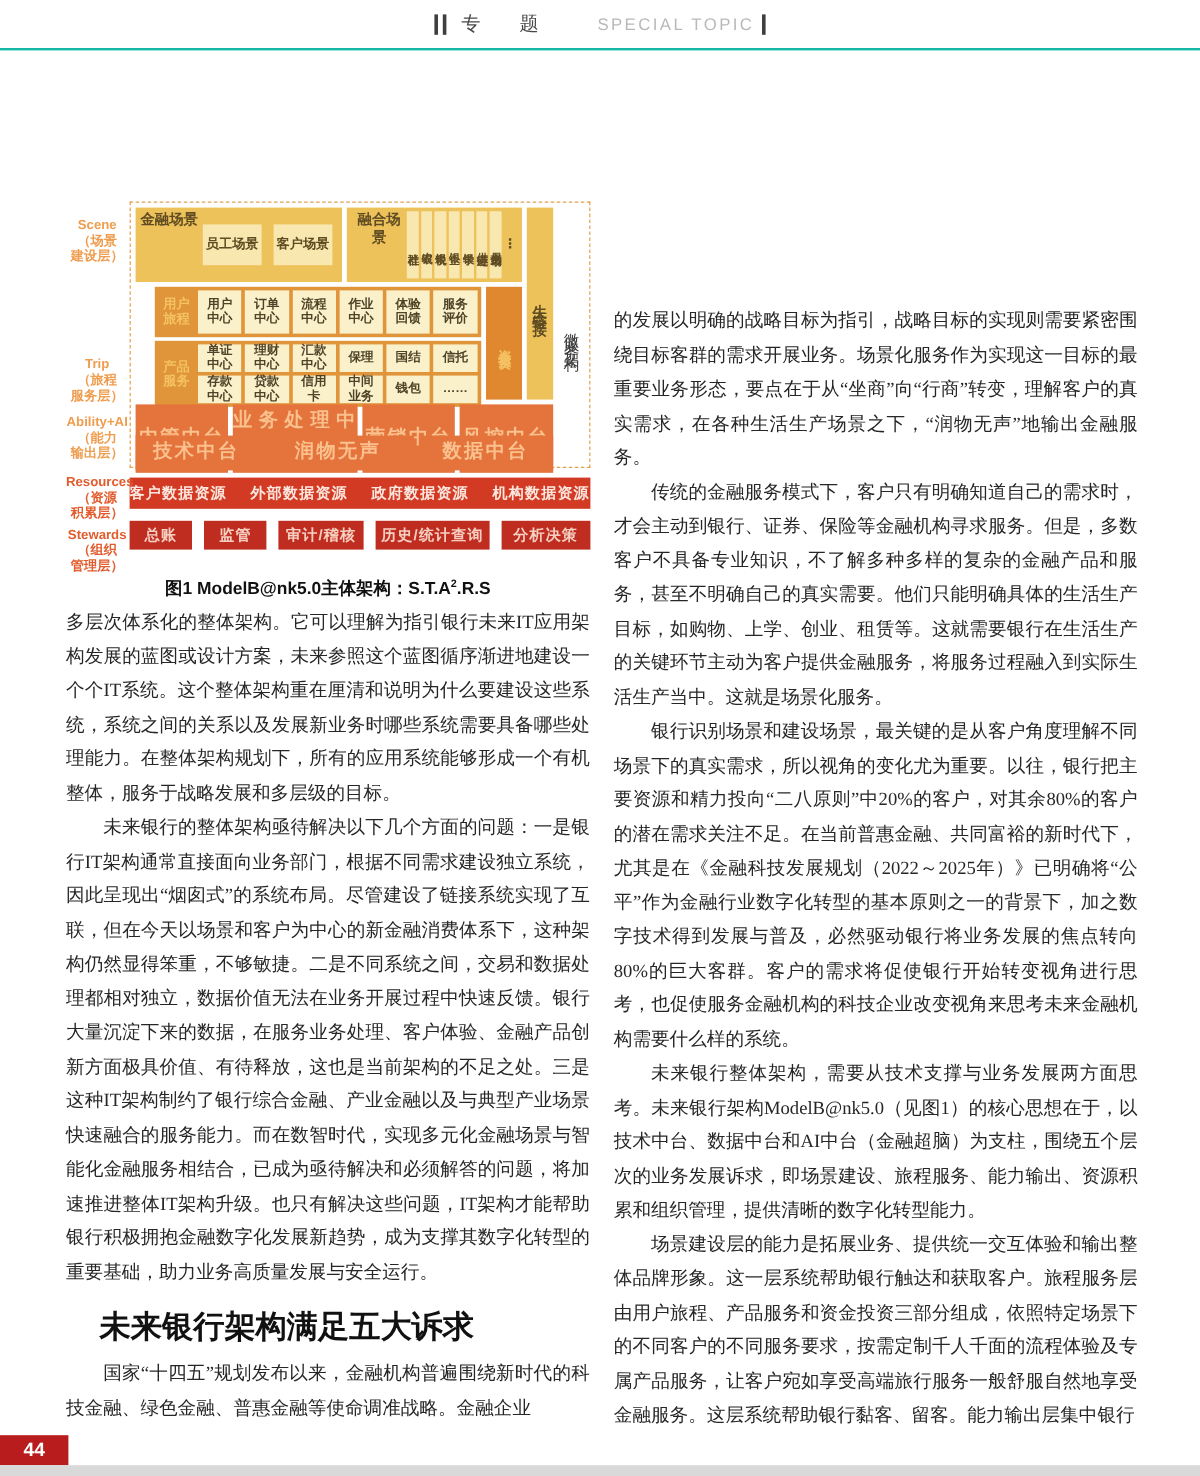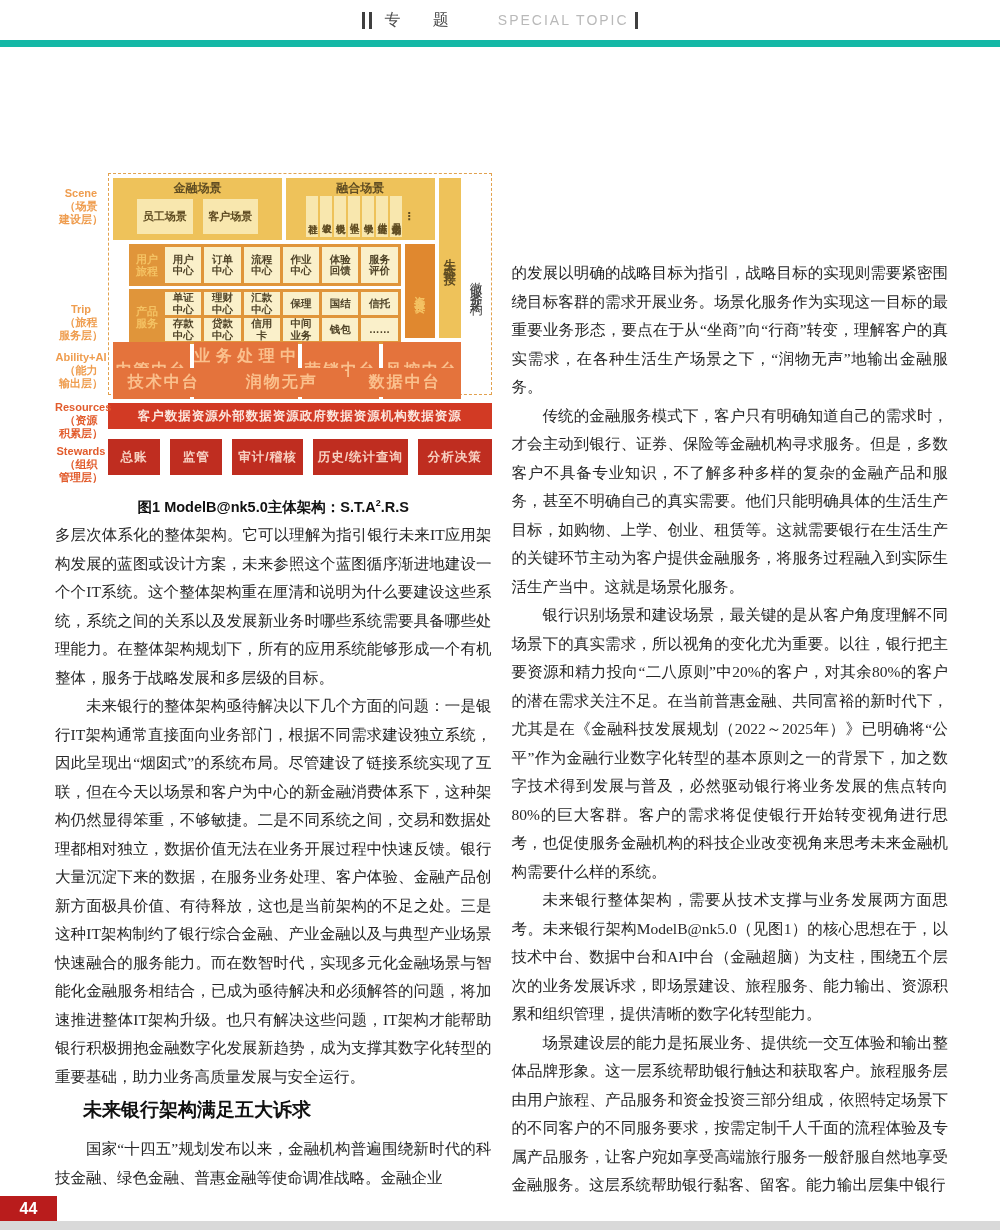--- a/index.html
+++ b/index.html
@@ -1,50 +1,50 @@
 <!DOCTYPE html>
 <html style="--golden: #eec25a; --light_yellow: #f8e7ae; --cream: #faf0ca; --orange: #e0953a; --deep_orange: #e0882f; --trip_label: #f4c263; --ability_orange: #e4733c; --ability_text: #fac08d; --red: #d23a24; --dark_red: #bf2d20; --label_orange: #ef9d4f; --label_red: #e25c2d; --dash: #e2a14e;"><head>
 <meta charset="utf-8">
 <style>
   html,body{margin:0;padding:0;}
   body{background:#e9e9e9;font-family:"Liberation Serif","DejaVu Serif",serif;}
   .page{position:relative;width:1000px;height:1230px;background:#ffffff;margin:0 auto;overflow:hidden;}
 
   
   .hdr{height:40px;display:flex;align-items:center;justify-content:center;gap:6px;
-       border-bottom:7px solid #14b8a6;font-family:"Liberation Sans","DejaVu Sans",sans-serif;}
+       border-bottom:2px solid #14b8a6;font-family:"Liberation Sans","DejaVu Sans",sans-serif;}
   .hdr .bars{display:flex;gap:4px;}
   .hdr .bar{width:3px;height:17px;background:#3f3f3f;}
   .hdr .cn{font-size:16px;color:#4a4a4a;letter-spacing:14px;margin-left:6px;}
   .hdr .en{font-size:14px;color:#b9b9b9;letter-spacing:2px;margin-left:29px;}
 
   
   .cols{display:flex;gap:20px;padding:0 52px 0 55px;}
   .col{flex:1;min-width:0;font-size:15.5px;line-height:28.5px;color:#262626;text-align:justify;}
   .col p{margin:0;}
   .col p.ind{text-indent:2em;}
-  .sec-head{font-weight:bold;font-size:19px;color:#111;margin:4px 0 10px 0;padding-left:28px;line-height:30px;}
+  .sec-head{font-weight:bold;font-size:26px;color:#111;margin:16px 0 10px 0;padding-left:28px;line-height:30px;}
   .col-right{margin-top:212px;}
 
   
   .diagram{position:relative;margin-top:126px;font-family:"Liberation Sans","DejaVu Sans",sans-serif;}
   .pre{white-space:pre-line;}
   .d-label{position:absolute;left:0;width:52px;text-align:center;font-size:11px;line-height:13px;font-weight:bold;}
   .d-label.orange{color:var(--label_orange,#ef9d4f);}
   .d-label.red{color:var(--label_red,#e25c2d);}
   .l-scene{top:14px;} .l-trip{top:130px;} .l-ability{top:178px;} .l-res{top:228px;} .l-stw{top:272px;}
   .d-content{margin-left:53px;}
 
   .dashed-box{height:222px;border:1px dashed var(--dash,#e2a14e);padding:4px;display:flex;gap:4px;box-sizing:border-box;}
   .d-main{flex:1;display:flex;flex-direction:column;gap:4px;min-width:0;}
   .d-upper{flex:1;display:flex;gap:4px;min-height:0;}
   .d-stack{flex:1;display:flex;flex-direction:column;gap:4px;min-width:0;}
 
   .scene-row{height:62px;display:flex;gap:4px;}
-  .blk-gold{background:var(--golden,#eec25a);display:flex;flex-direction:column;padding:3px 20px;box-sizing:border-box;}
+  .blk-gold{background:var(--golden,#eec25a);display:flex;flex-direction:row;padding:3px 4px;box-sizing:border-box;}
   .blk-gold.fin{flex:1.25;} .blk-gold.merge{flex:1.05;justify-content:space-between;}
   .blk-title{text-align:center;font-size:12px;font-weight:bold;color:#5f4c22;line-height:15px;}
   .fin-items{flex:1;display:flex;gap:10px;justify-content:flex-start;align-items:center;padding:0 4px;}
   .fin-items .sub-yellow{flex:1;text-align:center;font-size:11px;padding:3px 0;}
   .sub-yellow{background:var(--light_yellow,#f8e7ae);color:#5f4c22;font-weight:bold;}
   .merge-items{flex:1;display:flex;gap:2px;align-items:stretch;justify-content:space-between;}
   .vtext{writing-mode:vertical-rl;text-orientation:upright;}
   .merge-items .sub-yellow{flex:1;font-size:9.5px;line-height:1;display:flex;align-items:flex-start;justify-content:center;padding:2px 0;letter-spacing:1px;}
   .merge-more{align-self:center;color:#5f4c22;font-weight:bold;font-size:11px;}
 
@@ -65,23 +65,23 @@
        font-size:12px;font-weight:bold;letter-spacing:5px;}
   .msa{width:22px;color:#3c3c3c;display:flex;align-items:center;justify-content:center;font-size:13px;letter-spacing:5px;}
 
   .ability{display:flex;flex-direction:column;gap:4px;}
   .ab-row{display:grid;gap:4px;height:22px;}
   .ab-row.r1{grid-template-columns:1fr 1.35fr 1fr 1fr;}
   .ab-row.r2{grid-template-columns:1fr 1.25fr 1.1fr;}
   .ab-blk{background:var(--ability_orange,#e4733c);color:var(--ability_text,#fac08d);display:flex;align-items:center;justify-content:center;
           font-size:16px;font-weight:bold;letter-spacing:2px;}
 
-  .res-bar{margin-top:8px;height:26px;background:var(--red,#d23a24);display:flex;align-items:center;justify-content:center;
+  .res-bar{margin-top:8px;height:26px;background:var(--red,#d23a24);display:flex;align-items:center;justify-content:space-between;
            color:#fce6dd;font-size:12.5px;font-weight:bold;letter-spacing:1px;}
-  .stw-row{margin-top:10px;height:36px;display:flex;gap:10px;}
+  .stw-row{margin-top:10px;height:24px;display:flex;gap:10px;}
   .stw-blk{background:var(--dark_red,#bf2d20);color:var(--stw_text,#f6cfc0);display:flex;align-items:center;justify-content:center;
            font-size:12.5px;font-weight:bold;letter-spacing:1px;}
   .stw-blk.w1{flex:0.85;} .stw-blk.w2{flex:0.85;} .stw-blk.w3{flex:1.15;} .stw-blk.w4{flex:1.55;} .stw-blk.w5{flex:1.2;}
 
   .fig-caption{margin-top:14px;text-align:center;font-size:14.5px;font-weight:bold;color:#111;
                font-family:"Liberation Sans","DejaVu Sans",sans-serif;}
   .fig-caption sup{font-size:9px;}
 
   .after-fig{margin-top:20px;}
 

